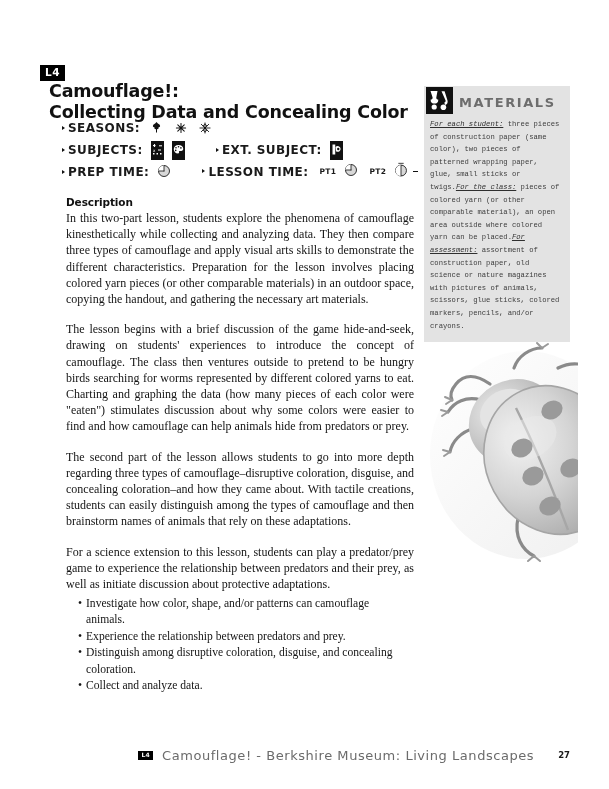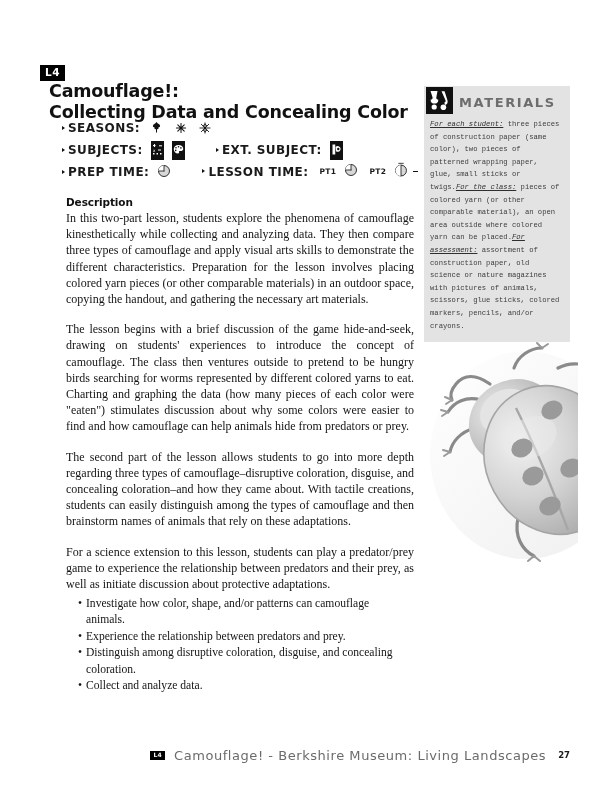--- a/index.html
+++ b/index.html
@@ -270,21 +270,21 @@
     color: #6b6b6b;
     margin-left: 5px;
     vertical-align: middle;
   }
   .footer-page {
     display: inline-block;
     font-family: "DejaVu Sans", sans-serif;
     font-size: 8.5px;
     font-weight: bold;
     color: #1a1a1a;
-    margin-left: 8px;
+    margin-left: 20px;
     vertical-align: middle;
   }
 </style>
 </head>
 <body>
 
 <div class="page">
 
   <div class="header">
     <span class="lesson-badge">L4</span>

